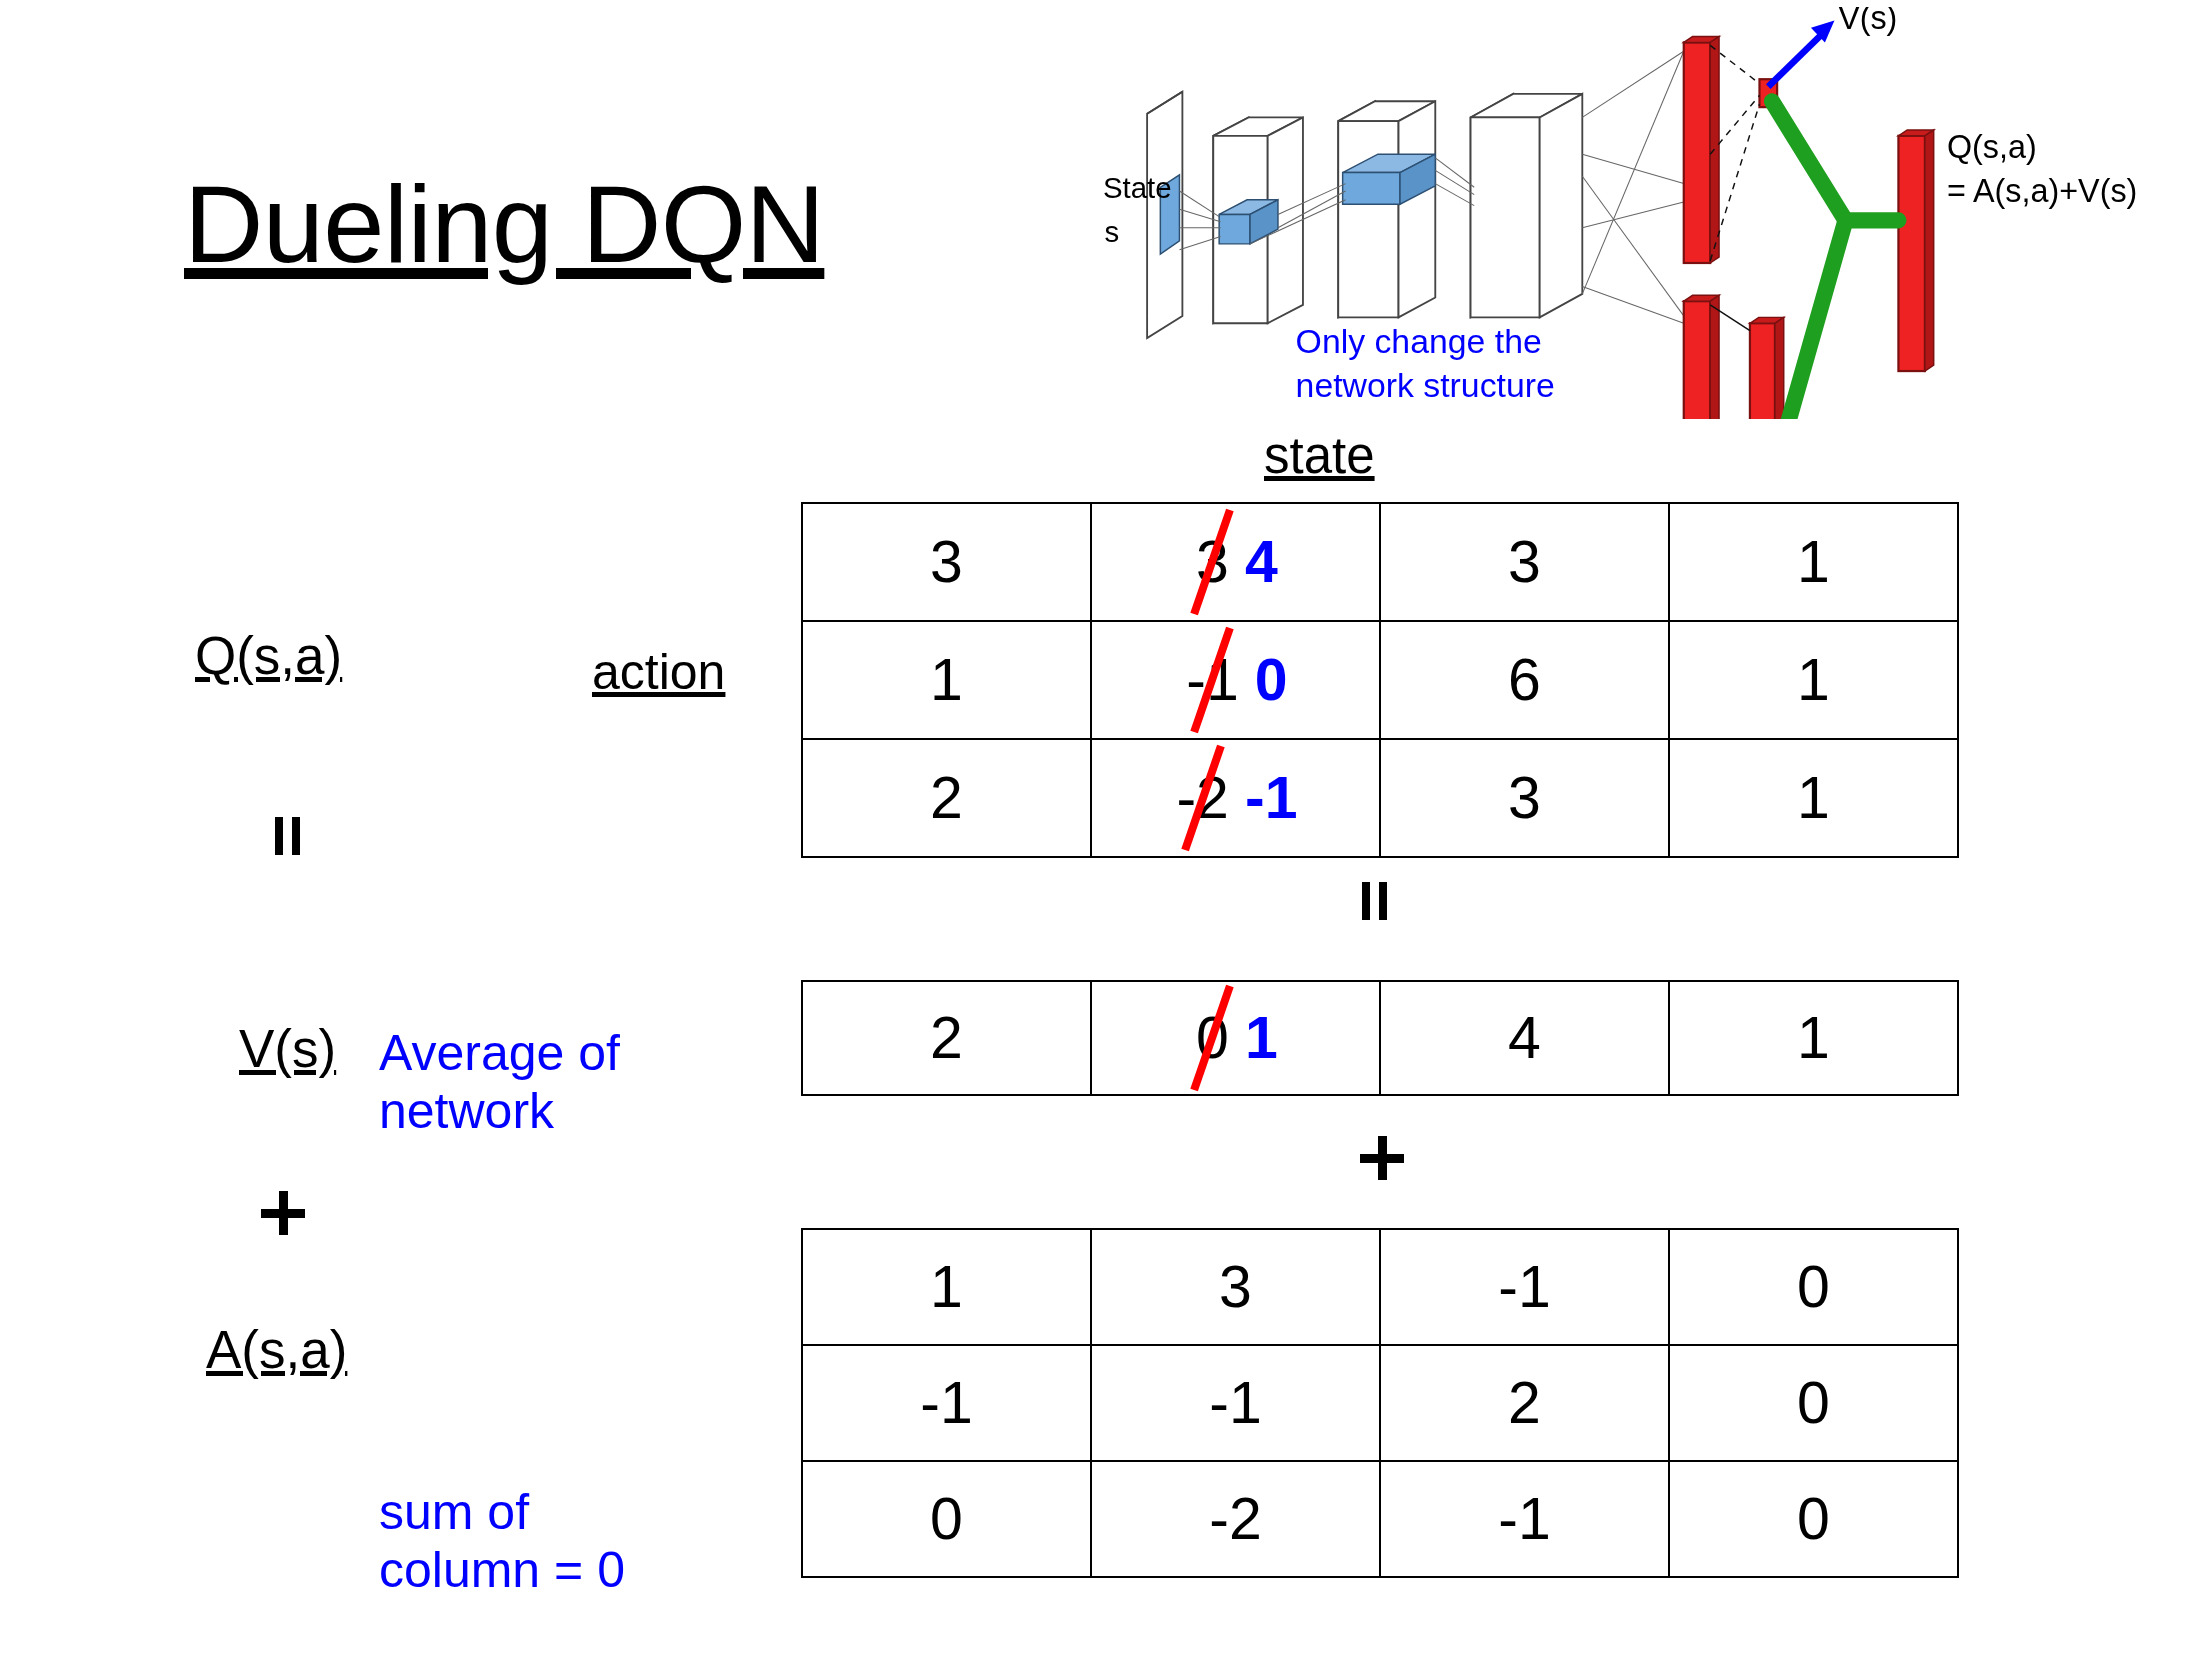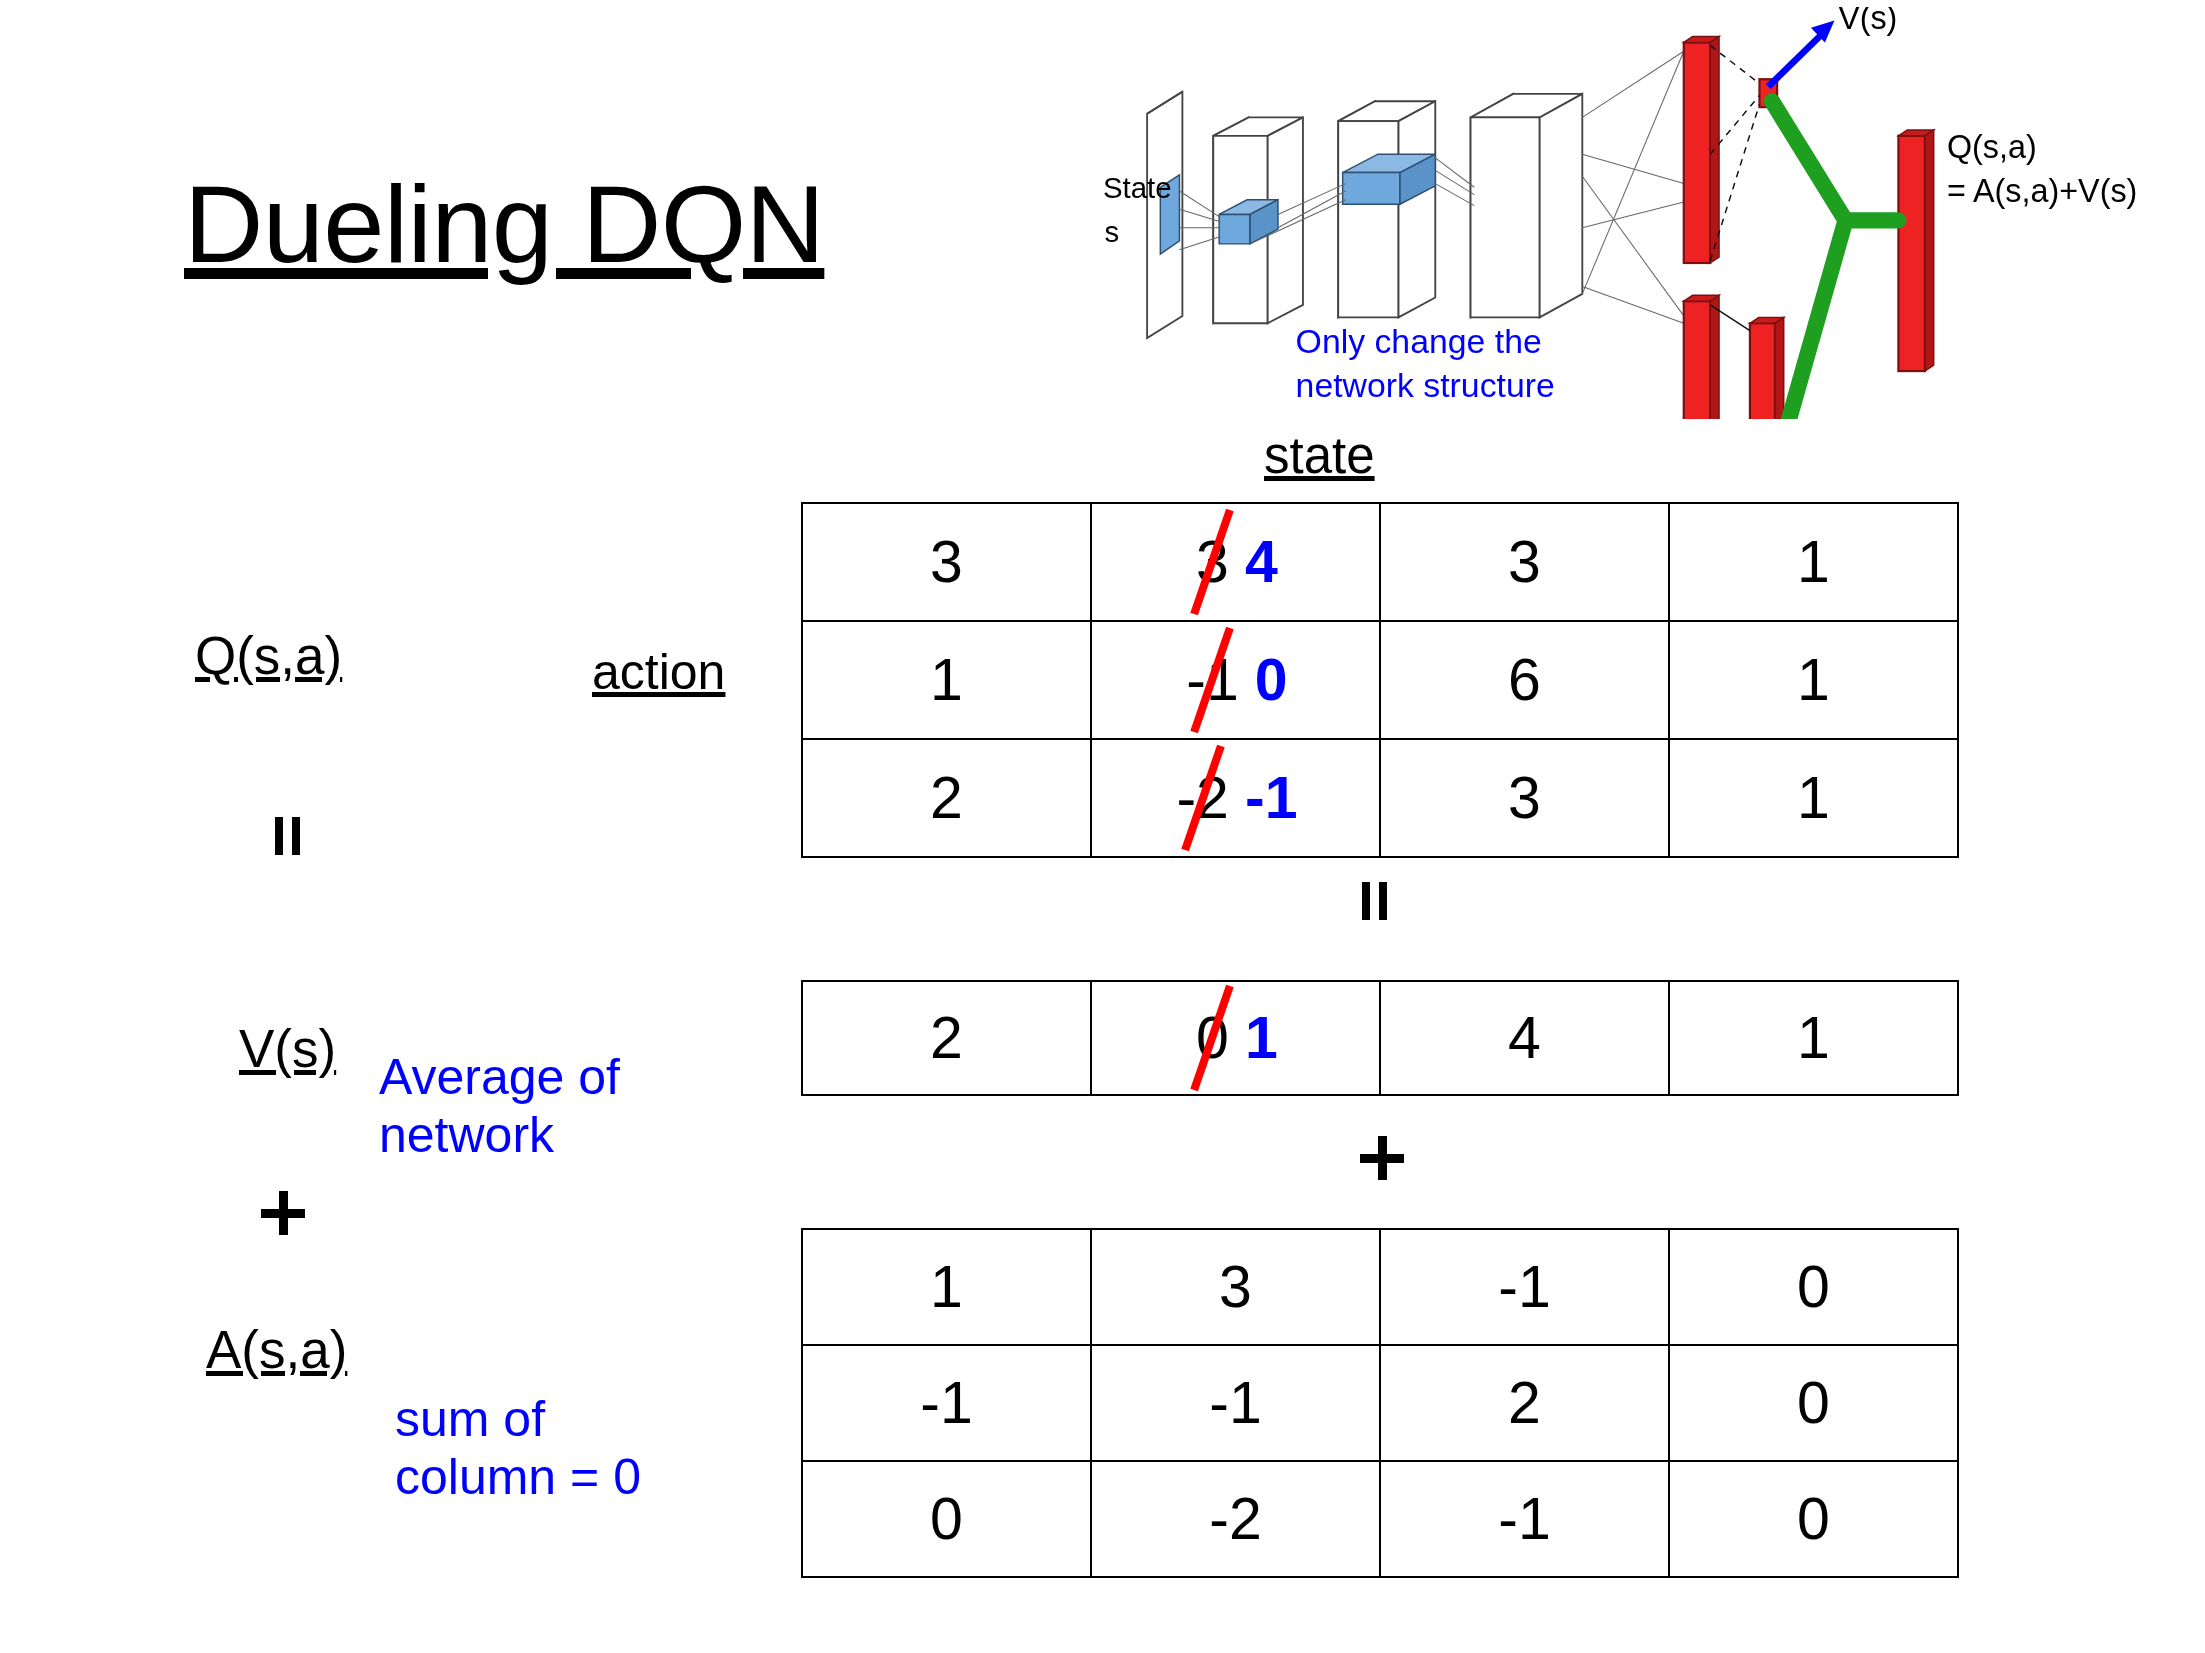--- a/index.html
+++ b/index.html
@@ -60,27 +60,25 @@
     font-size: 53px;
   }
   #asa-label {
     left: 206px; top: 1323px;
     font-size: 53px;
   }
   #avg-note {
     left: 379px; top: 1025px;
     font-size: 50px;
     line-height: 1.15;
-    margin-top: 24px;
   }
   #sum-note {
-    left: 379px; top: 1391px;
+    left: 379px; top: 1484px;
     font-size: 50px;
     line-height: 1.15;
-    margin-left: 16px;
   }
 
   
   .eqmark {
     width: 34px; height: 38px;
   }
   .eqmark i {
     position: absolute;
     top: 0;
     width: 8px;

